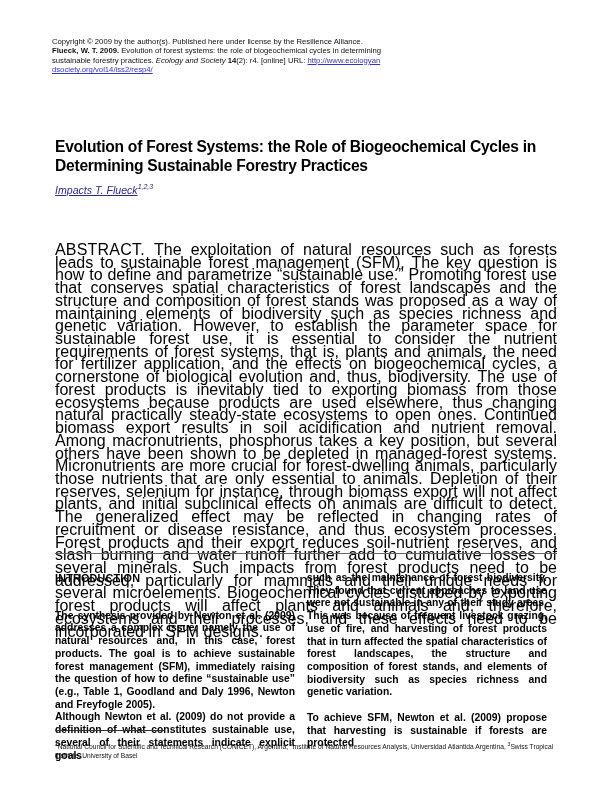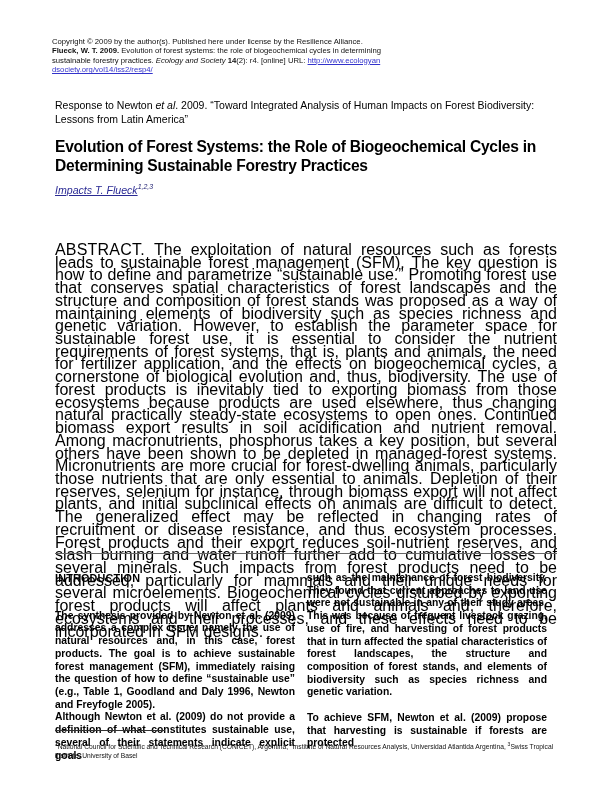--- a/index.html
+++ b/index.html
@@ -161,21 +161,20 @@
   .fn-text sup { font-size: 5px; vertical-align: super; }
 </style>
 </head>
 <body>
 
 <div class="page">
 
   <p class="copyright"><span>Copyright © 2009 by the author(s). Published here under license by the Resilience Alliance. </span><b>Flueck, W. T. 2009. </b><span>Evolution of forest systems: the role of biogeochemical cycles in determining sustainable forestry practices. </span><i>Ecology and Society </i><b>14</b><span>(2): r4. [online] URL: </span><a class="url">http://www.ecologyandsociety.org/vol14/iss2/resp4/</a></p>
 
 
-  <p class="response"><span>Response to Newton </span><i>et al</i><span>. 2009. “Toward Integrated Analysis of Human Impacts on Forest Biodiversity: Lessons from Latin America”</span></p>
 
   <h1 class="title">Evolution of Forest Systems: the Role of Biogeochemical Cycles in Determining Sustainable Forestry Practices</h1>
 
   <p class="author"><a class="author-link">Impacts T. Flueck</a><sup>1,2,3</sup></p>
 
   <p class="abstract"><span class="abs-label">ABSTRACT. </span><span>The exploitation of natural resources such as forests leads to sustainable forest management (SFM). The key question is how to define and parametrize “sustainable use.” Promoting forest use that conserves spatial characteristics of forest landscapes and the structure and composition of forest stands was proposed as a way of maintaining elements of biodiversity such as species richness and genetic variation. However, to establish the parameter space for sustainable forest use, it is essential to consider the nutrient requirements of forest systems, that is, plants and animals, the need for fertilizer application, and the effects on biogeochemical cycles, a cornerstone of biological evolution and, thus, biodiversity. The use of forest products is inevitably tied to exporting biomass from those ecosystems because products are used elsewhere, thus changing natural practically steady-state ecosystems to open ones. Continued biomass export results in soil acidification and nutrient removal. Among macronutrients, phosphorus takes a key position, but several others have been shown to be depleted in managed-forest systems. Micronutrients are more crucial for forest-dwelling animals, particularly those nutrients that are only essential to animals. Depletion of their reserves, selenium for instance, through biomass export will not affect plants, and initial subclinical effects on animals are difficult to detect. The generalized effect may be reflected in changing rates of recruitment or disease resistance, and thus ecosystem processes. Forest products and their export reduces soil-nutrient reserves, and slash burning and water runoff further add to cumulative losses of several minerals. Such impacts from forest products need to be addressed, particularly for mammals and their unique needs for several microelements. Biogeochemical cycles disturbed by exporting forest products will affect plants and animals and, therefore, ecosystems and their processes, and these effects need to be incorporated in SFM designs.</span></p>
 
 
   <hr class="divider">
 

